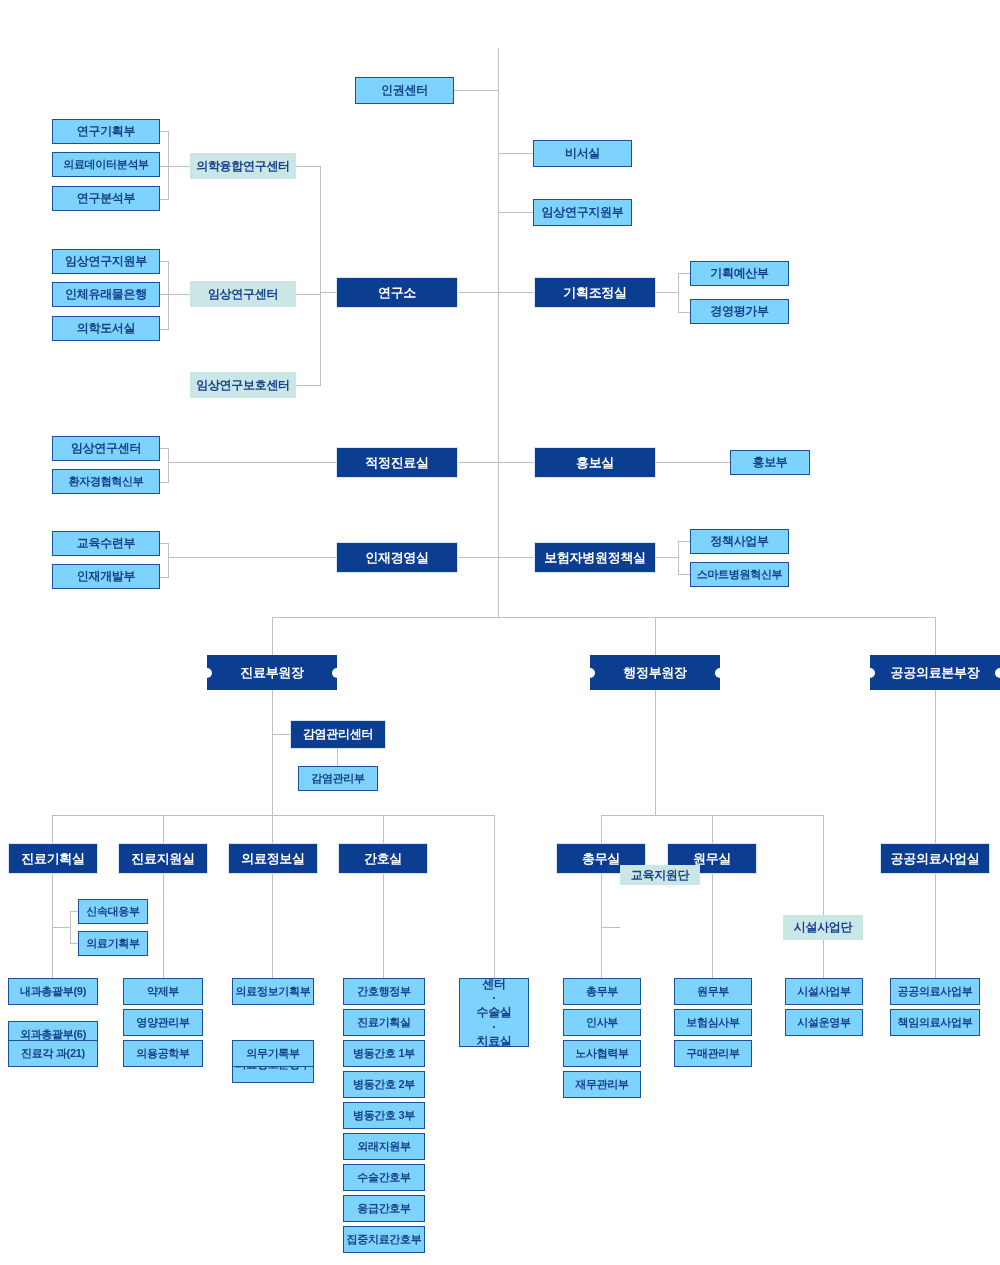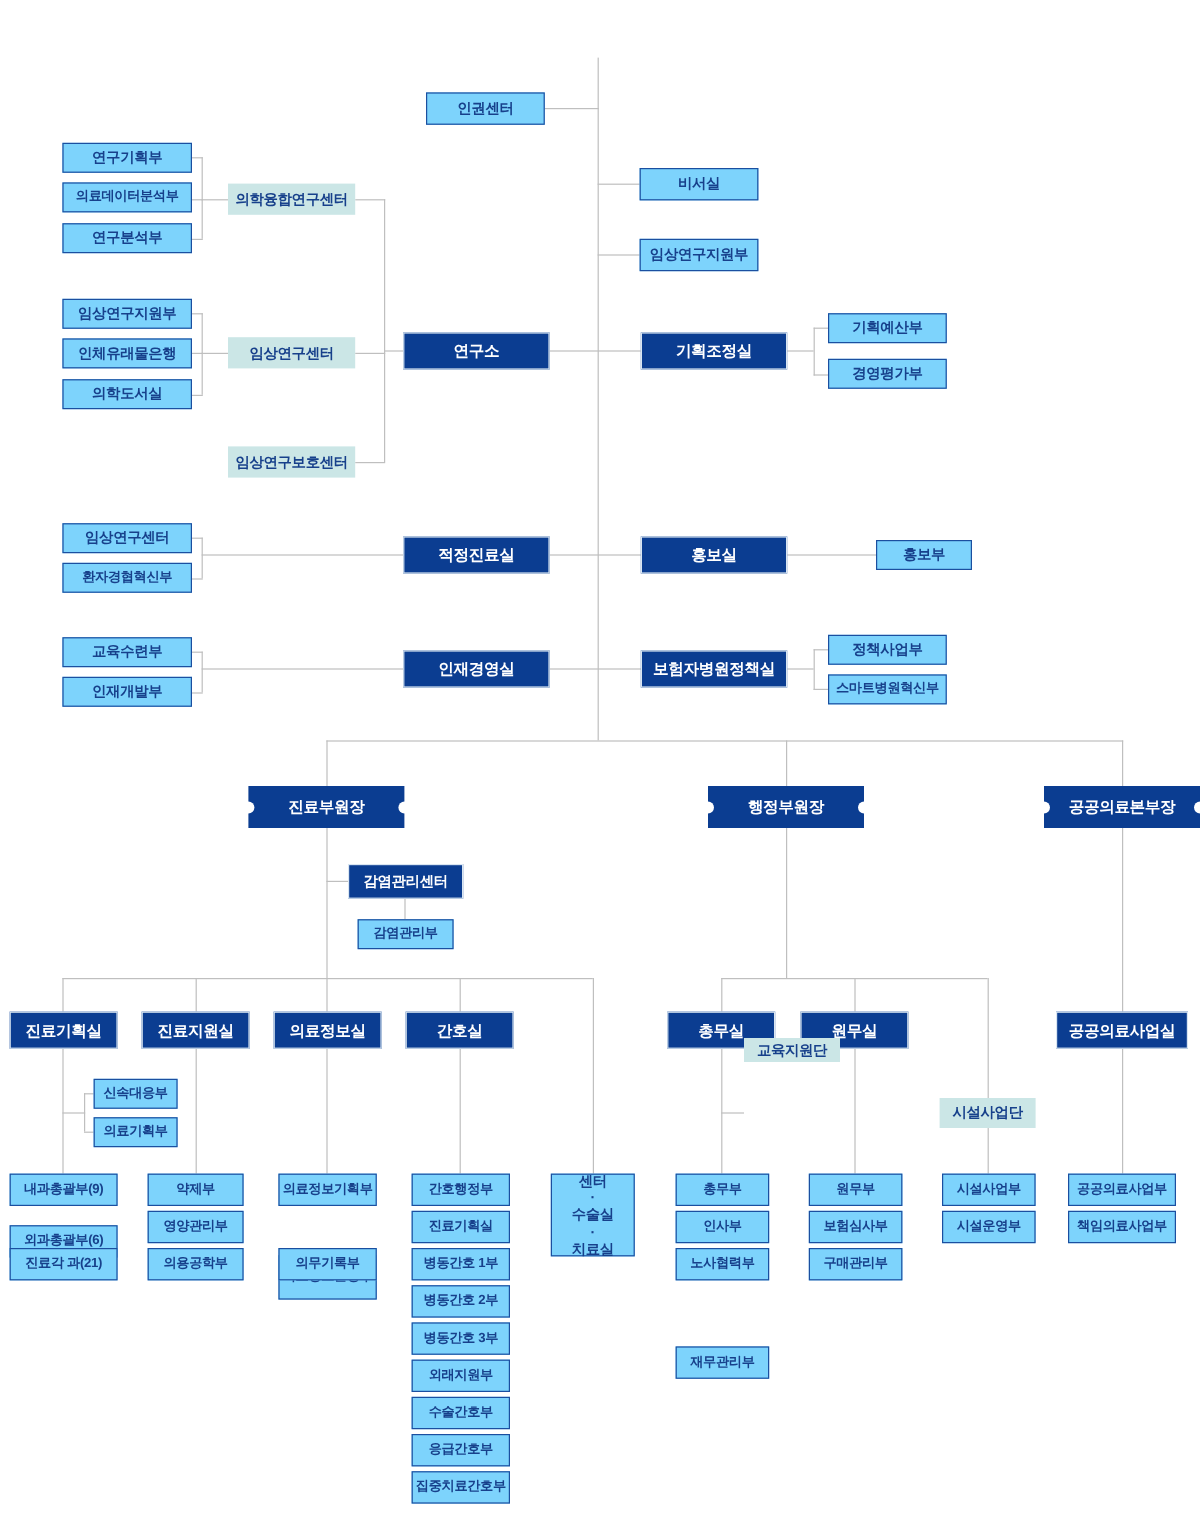--- a/index.html
+++ b/index.html
@@ -397,21 +397,21 @@
 
   <div class="node n-white fs11" style="left:563px;top:978px;width:78px;height:27px;">
     <span>총무부</span>
   </div>
   <div class="node n-white fs11" style="left:563px;top:1009px;width:78px;height:27px;">
     <span>인사부</span>
   </div>
   <div class="node n-white fs11" style="left:563px;top:1040px;width:78px;height:27px;">
     <span>노사협력부</span>
   </div>
-  <div class="node n-white fs11" style="left:563px;top:1122px;width:78px;height:27px;">
+  <div class="node n-white fs11" style="left:563px;top:1071px;width:78px;height:27px;">
     <span>재무관리부</span>
   </div>
 
   <div class="node n-white fs11" style="left:674px;top:978px;width:78px;height:27px;">
     <span>원무부</span>
   </div>
   <div class="node n-white fs11" style="left:674px;top:1009px;width:78px;height:27px;">
     <span>보험심사부</span>
   </div>
   <div class="node n-white fs11" style="left:674px;top:1040px;width:78px;height:27px;">

